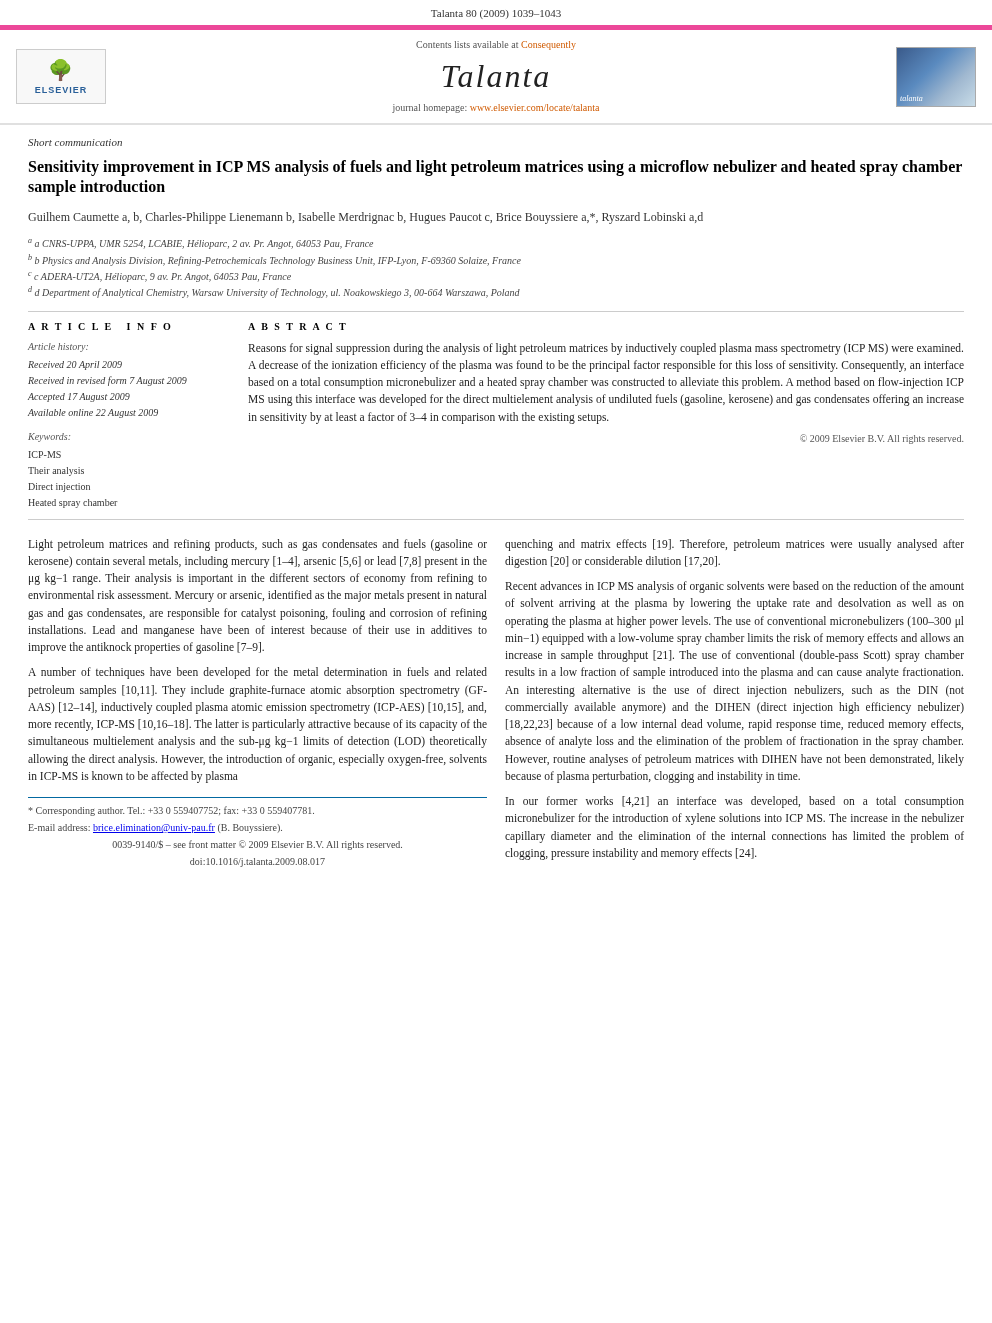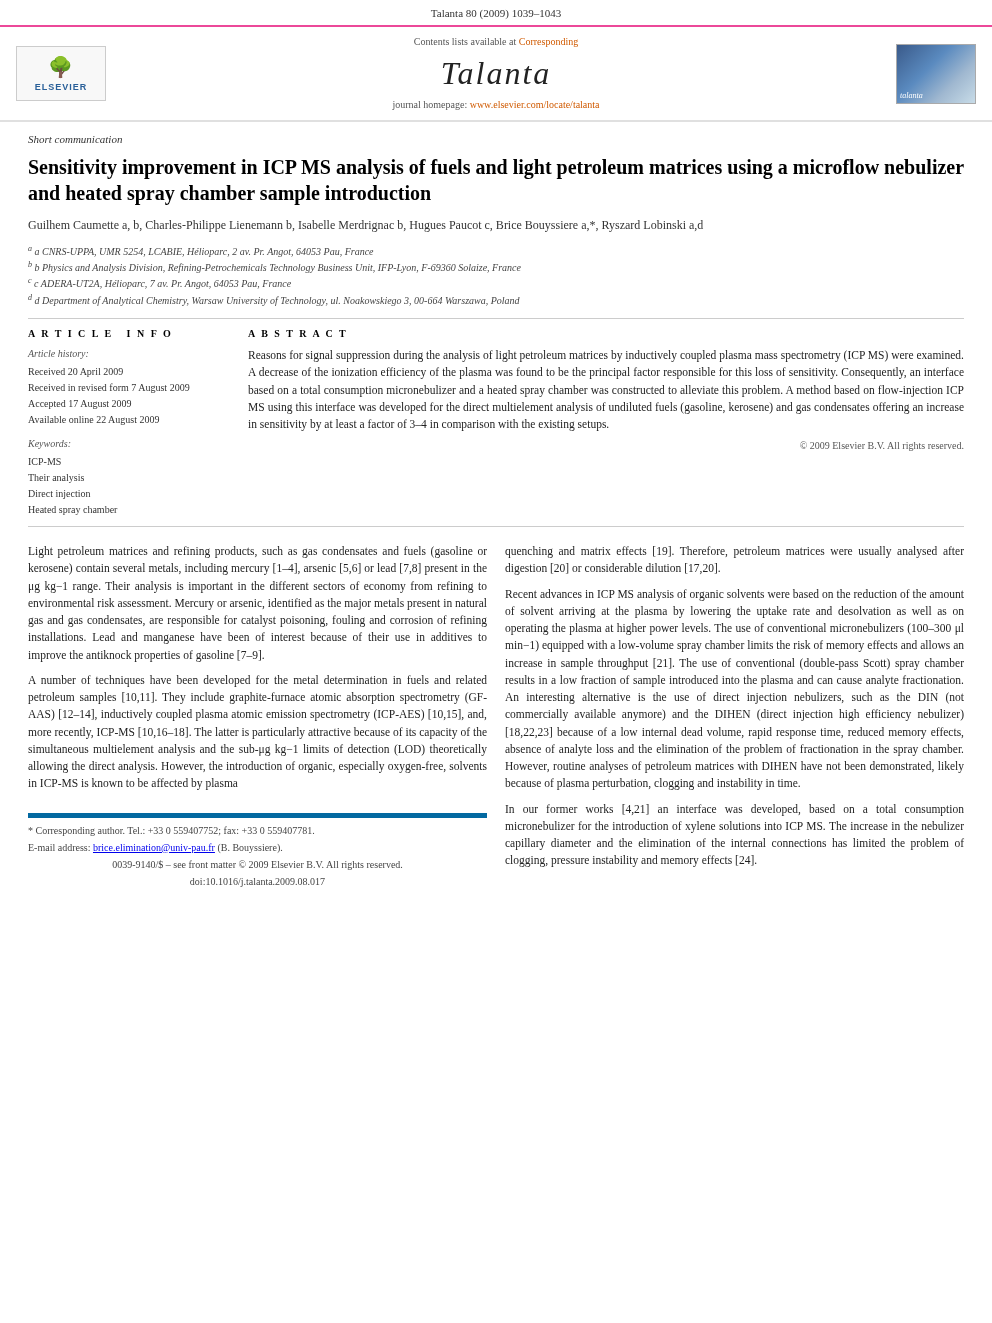--- a/index.html
+++ b/index.html
@@ -12,21 +12,21 @@
       font-size: 13px;
       line-height: 1.4;
     }
 
     
     .top-header {
       text-align: center;
       font-size: 11px;
       color: #333;
       padding: 6px 0 4px 0;
-      border-bottom: 2px solid #ec4899;
+      border-bottom: 5px solid #ec4899;
     }
 
     
     .journal-banner {
       display: flex;
       align-items: center;
       justify-content: space-between;
       padding: 8px 16px;
       border-bottom: 2px solid #e0e0e0;
     }
@@ -120,21 +120,21 @@
 
     .short-communication {
       font-size: 11px;
       font-style: italic;
       color: #333;
       margin-top: 10px;
       margin-bottom: 6px;
     }
 
     .article-title {
-      font-size: 20px;
+      font-size: 16px;
       font-weight: bold;
       color: #000;
       line-height: 1.3;
       margin-bottom: 10px;
     }
 
     .authors {
       font-size: 12px;
       color: #333;
       margin-bottom: 8px;
@@ -184,20 +184,21 @@
     .article-info-label {
       font-size: 10px;
       font-style: italic;
       color: #555;
       margin-bottom: 4px;
     }
     .article-info-item {
       font-size: 10px;
       color: #333;
       margin-bottom: 2px;
+      font-style: italic;
     }
 
     .keywords-label {
       font-size: 10px;
       font-style: italic;
       color: #555;
       margin-top: 10px;
       margin-bottom: 3px;
     }
     .keyword-item {
@@ -242,22 +243,22 @@
 
     .body-text {
       font-size: 11.5px;
       color: #222;
       text-align: justify;
       line-height: 1.5;
       margin-bottom: 8px;
     }
 
     .footnote-section {
-      border-top: 5px solid #0369a1;
-      margin-top: 20px;
+      border-top: 1px solid #0369a1;
+      margin-top: 12px;
       padding-top: 6px;
     }
     .footnote-line {
       font-size: 10px;
       color: #444;
       margin-bottom: 3px;
     }
 
     .doi-line {
       font-size: 10px;
@@ -276,21 +277,21 @@
 <div class="journal-banner">
   <div class="banner-left">
     <div class="elsevier-logo">
       <span class="elsevier-tree">🌳</span>
       <span class="elsevier-text">ELSEVIER</span>
     </div>
   </div>
   <div class="banner-center">
     <div class="sciencedirect-link">
       <span>Contents lists available at</span>
-      <a href="#">Corresponding</a>
+      <a href="#">Consequently</a>
     </div>
     <div class="journal-title-main">Talanta</div>
     <div class="journal-homepage">
       <span>journal homepage:</span>
       <a href="#">www.elsevier.com/locate/talanta</a>
     </div>
   </div>
   <div class="banner-right">
     <div class="talanta-thumb">
       <span class="talanta-thumb-label">talanta</span>
@@ -304,21 +305,21 @@
 
   <div class="article-title">Sensitivity improvement in ICP MS analysis of fuels and light petroleum matrices using a microflow nebulizer and heated spray chamber sample introduction</div>
 
   <div class="authors">
     <span>Guilhem Caumette a, b, Charles-Philippe Lienemann b, Isabelle Merdrignac b, Hugues Paucot c, Brice Bouyssiere a,*, Ryszard Lobinski a,d</span>
   </div>
 
   <div class="affiliations">
     <div><sup>a</sup> <span>a CNRS-UPPA, UMR 5254, LCABIE, Hélioparc, 2 av. Pr. Angot, 64053 Pau, France</span></div>
     <div><sup>b</sup> <span>b Physics and Analysis Division, Refining-Petrochemicals Technology Business Unit, IFP-Lyon, F-69360 Solaize, France</span></div>
-    <div><sup>c</sup> <span>c ADERA-UT2A, Hélioparc, 7 av. Pr. Angot, 64053 Pau, France</span></div>
+    <div><sup>c</sup> <span>c ADERA-UT2A, Hélioparc, 9 av. Pr. Angot, 64053 Pau, France</span></div>
     <div><sup>d</sup> <span>d Department of Analytical Chemistry, Warsaw University of Technology, ul. Noakowskiego 3, 00-664 Warszawa, Poland</span></div>
   </div>
 
   <hr class="divider">
 
   <div class="two-col">
     <div class="left-col">
       <div class="section-heading">A R T I C L E &nbsp; I N F O</div>
       <div class="article-info-label">Article history:</div>
       <div class="article-info-item">Received 20 April 2009</div>

